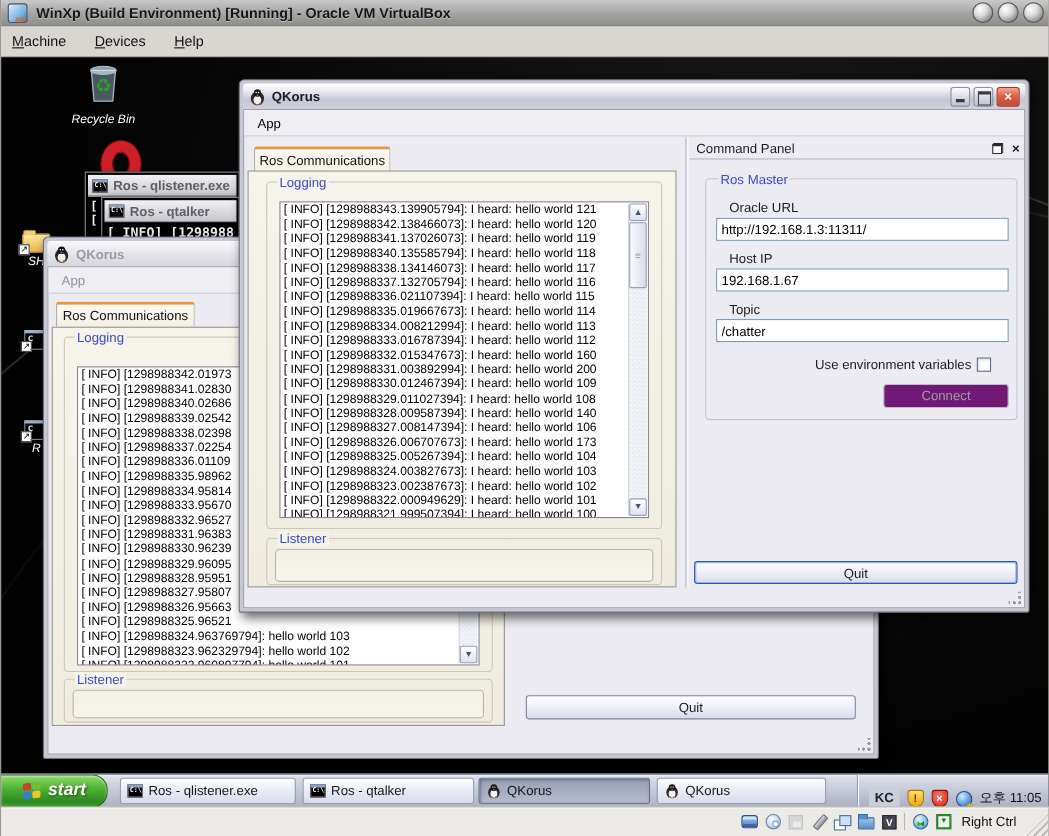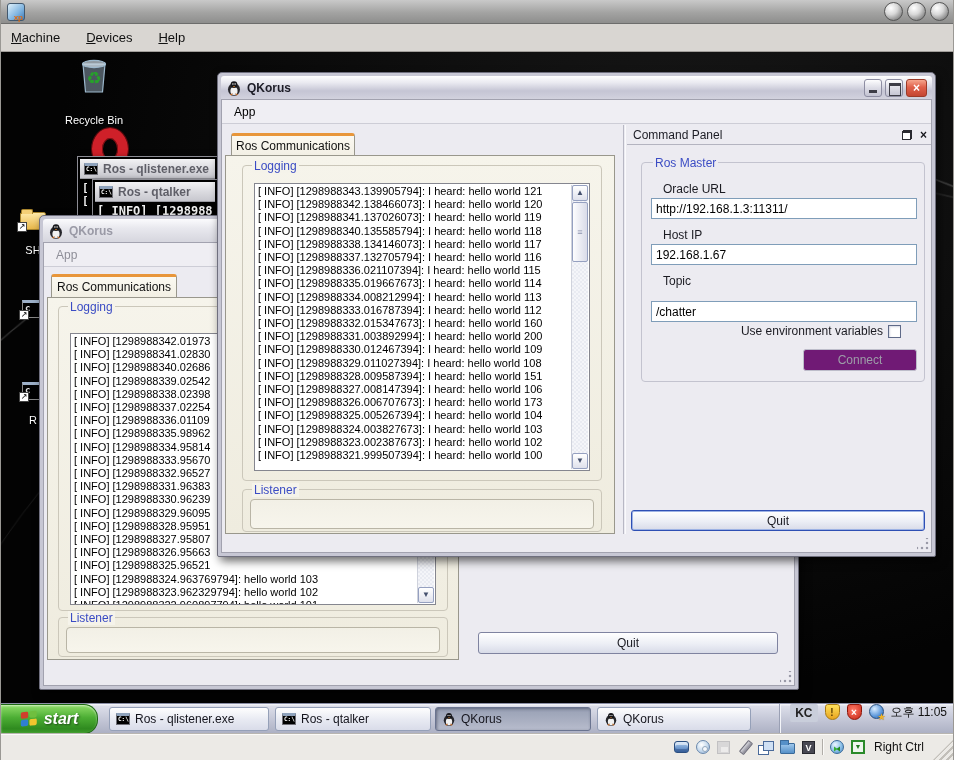--- a/index.html
+++ b/index.html
@@ -23,21 +23,21 @@
 
   
   #screen { position:absolute; left:0; top:52px; width:954px; height:681px; overflow:hidden;
     background:radial-gradient(ellipse at 72% 18%, #181818, #030303 65%); }
   .swirl { position:absolute; width:1700px; height:1500px; border-radius:50%;
     border-top:2px solid rgba(150,150,150,.35); filter:blur(.4px); }
   .swirl2 { border-top:2px solid rgba(110,110,110,.22); }
 
   
   .dicon { position:absolute; text-align:center; color:#fff; font-size:11px; }
-  .dicon .dlabel { margin-top:14px; text-shadow:1px 1px 1px #000; }
+  .dicon .dlabel { margin-top:2px; text-shadow:1px 1px 1px #000;font-style:italic; }
   .shortcut-badge { position:absolute; left:-2px; bottom:-2px; width:10px; height:10px; background:#fff;
     border:1px solid #444; font-size:8px; line-height:8px; color:#000; text-align:center; }
   .opera-o { width:36px; height:42px; border-radius:50%; border:10px solid #cf2029; margin:0 auto; position:relative;
     background:transparent; box-shadow:inset 0 0 0 1px #8a0f14, 0 0 0 1px #5f0a0e; }
   .mini-folder { width:26px; height:18px; background:linear-gradient(180deg,#ffe9a8,#e8b84b); border:1px solid #a8842c; border-radius:2px; position:relative; margin:0 auto; }
   .mini-folder::before { content:""; position:absolute; top:-4px; left:0; width:10px; height:4px; background:#f4cf76; border:1px solid #a8842c; border-bottom:none; border-radius:2px 2px 0 0; }
   .mini-cmd { width:22px; height:18px; background:#000; border:1px solid #888; border-top:3px solid #9db0c8; position:relative; margin:0 auto; }
   .mini-cmd::after { content:"c"; color:#ddd; font:bold 9px "DejaVu Sans Mono",monospace; position:absolute; left:2px; top:0px; }
 
   
@@ -128,21 +128,21 @@
   #start-btn { position:absolute; left:0; top:0; width:97px; height:30px; border-radius:0 14px 14px 0;
     background:linear-gradient(180deg,#8fdd68,#4cae34 45%,#2f8a1f 85%,#3f9c2c); border:1px solid #1e6a12; border-left:none;
     display:flex; align-items:center; justify-content:center; gap:6px;
     color:#fff; font-style:italic; font-weight:bold; font-size:16px; text-shadow:1px 1px 2px rgba(0,0,0,.5);
     box-shadow:inset 0 1px 2px rgba(255,255,255,.6); }
   .task { position:absolute; top:3px; height:24px; border:1px solid #95a0b8; border-radius:3px;
     background:linear-gradient(180deg,#fefefe,#e9ebf3 50%,#d9dce9); display:flex; align-items:center; gap:5px;
     padding:0 6px; font-size:12px; color:#15151d; overflow:hidden; white-space:nowrap; }
   .task.active { background:linear-gradient(180deg,#98a0b4,#aab0c2 60%,#b8bdcd); border-color:#6a7490;
     box-shadow:inset 1px 1px 3px rgba(40,45,70,.5); }
-  .tray { position:absolute; right:0; top:0; height:30px; display:flex; align-items:flex-start; gap:7px; padding:0 8px 12px 10px;
+  .tray { position:absolute; right:0; top:0; height:30px; display:flex; align-items:flex-end; gap:7px; padding:0 8px 0 10px;
     border-left:1px solid #9aa0b4; box-shadow:inset 1px 0 0 #f4f5f9; }
   .kc-box { font-size:12px; font-weight:bold; color:#222; background:#c9cedb; padding:2px 5px; border-radius:2px; }
   .shield { width:15px; height:16px; border-radius:3px 3px 8px 8px; display:flex; align-items:center; justify-content:center;
     font:bold 10px "Liberation Sans",sans-serif; }
   .shield-yellow { background:linear-gradient(180deg,#ffe15a,#e8a41f); border:1px solid #a87a10; color:#5a3c00; }
   .shield-red { background:radial-gradient(circle at 40% 35%,#ff7a68,#c62414); border:1px solid #8c1408; color:#fff; }
   .globe-star { width:15px; height:15px; border-radius:50%; position:relative;
     background:radial-gradient(circle at 35% 30%,#d8ecff,#5a96da 60%,#2c5fa8); border:1px solid #28507e; }
   .globe-star::after { content:"★"; position:absolute; right:-3px; bottom:-4px; color:#f0b428; font-size:9px; text-shadow:0 0 1px #7a5200; }
   .clock { font-size:12px; color:#111; }
@@ -192,20 +192,21 @@
       <path d="M3.6 14.6 L7 13.2 L5.6 15.6 Z" fill="#c06a28"></path>
       <path d="M12.4 14.6 L9 13.2 L10.4 15.6 Z" fill="#c06a28"></path>
     </g>
   </defs>
 </svg>
 
 <div id="app">
 
   <div id="vbox-titlebar">
     <span class="vb-icon"></span>
+    <span class="vb-title">WinXp (Build Environment) [Running] - Oracle VM VirtualBox</span>
     <span style="margin-left:auto; display:flex; gap:4px;">
       <span class="sphere"></span>
       <span class="sphere"></span>
       <span class="sphere"></span>
     </span>
   </div>
 
   <div id="vbox-menubar">
     <span class="vbox-menu-item">Machine</span>
     <span class="vbox-menu-item">Devices</span>
@@ -363,26 +364,27 @@
                 <div class="log-line">[ INFO] [1298988338.134146073]: I heard: hello world 117</div>
                 <div class="log-line">[ INFO] [1298988337.132705794]: I heard: hello world 116</div>
                 <div class="log-line">[ INFO] [1298988336.021107394]: I heard: hello world 115</div>
                 <div class="log-line">[ INFO] [1298988335.019667673]: I heard: hello world 114</div>
                 <div class="log-line">[ INFO] [1298988334.008212994]: I heard: hello world 113</div>
                 <div class="log-line">[ INFO] [1298988333.016787394]: I heard: hello world 112</div>
                 <div class="log-line">[ INFO] [1298988332.015347673]: I heard: hello world 160</div>
                 <div class="log-line">[ INFO] [1298988331.003892994]: I heard: hello world 200</div>
                 <div class="log-line">[ INFO] [1298988330.012467394]: I heard: hello world 109</div>
                 <div class="log-line">[ INFO] [1298988329.011027394]: I heard: hello world 108</div>
-                <div class="log-line">[ INFO] [1298988328.009587394]: I heard: hello world 151</div>
+                <div class="log-line">[ INFO] [1298988328.009587394]: I heard: hello world 140</div>
                 <div class="log-line">[ INFO] [1298988327.008147394]: I heard: hello world 106</div>
                 <div class="log-line">[ INFO] [1298988326.006707673]: I heard: hello world 173</div>
                 <div class="log-line">[ INFO] [1298988325.005267394]: I heard: hello world 104</div>
                 <div class="log-line">[ INFO] [1298988324.003827673]: I heard: hello world 103</div>
                 <div class="log-line">[ INFO] [1298988323.002387673]: I heard: hello world 102</div>
+                <div class="log-line">[ INFO] [1298988322.000949629]: I heard: hello world 101</div>
                 <div class="log-line">[ INFO] [1298988321.999507394]: I heard: hello world 100</div>
               </div>
             <div class="sb">
               <div class="sb-btn sb-up">▲</div>
               <div class="sb-thumb">≡</div>
               <div class="sb-btn sb-down">▼</div>
             </div>
           </div>
 
           <div class="groupbox" style="left:16px; top:333px; width:360px; height:43px;"></div>
@@ -403,21 +405,21 @@
         <div class="groupbox" style="left:419px; top:62px; width:284px; height:220px; border-color:#c3c3cf;"></div>
         <div class="group-label on-gray" style="left:431px; top:56px;">Ros Master</div>
 
         <div class="field-label" style="left:441px; top:82px;">Oracle URL</div>
         <input class="xp-input" style="left: 429px; top: 98px; width: 266px; height: 21px;" value="http://192.168.1.3:11311/">
 
         <div class="field-label" style="left:441px; top:128px;">Host IP</div>
         <input class="xp-input" style="left: 429px; top: 144px; width: 266px; height: 21px;" value="192.168.1.67">
 
         <div class="field-label" style="left:441px; top:174px;">Topic</div>
-        <input class="xp-input" style="left: 429px; top: 190px; width: 266px; height: 21px; margin-top: 11px;" value="/chatter">
+        <input class="xp-input" style="left: 429px; top: 190px; width: 266px; height: 21px;" value="/chatter">
 
         <div class="field-label" style="left:429px; top:224px; width:232px; text-align:right;">Use environment variables</div>
         <div class="xp-check" style="left:666px; top:225px;"></div>
 
         <div class="xp-btn disabled" style="left:581px; top:249px; width:114px; height:22px;">Connect</div>
 
         <div class="xp-btn default" style="left:409px; top:410px; width:294px; height:21px;">Quit</div>
         <div class="xp-grip"></div>
       </div>
     </div>

